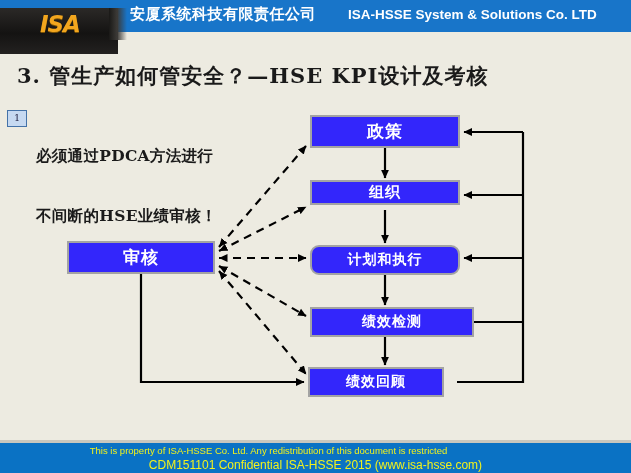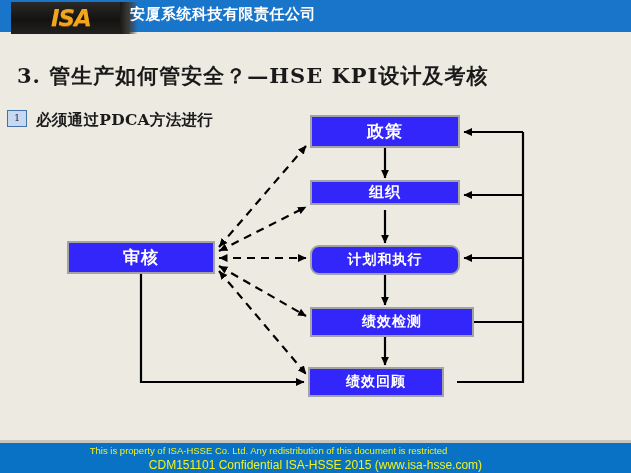--- a/index.html
+++ b/index.html
@@ -18,25 +18,24 @@
 
   
   #header {
     position: absolute;
     left: 0; top: 0;
     width: 631px; height: 32px;
     background: #1875C9;
   }
   #logo-plate {
     position: absolute;
-    left: 0; top: 2px;
-    width: 118px; height: 32px;
+    left: 0; top: 8px;
+    width: 118px; height: 46px;
     background: #211f1d;
     background: linear-gradient(180deg,#2b2927 0%,#141312 55%,#232120 100%);
-    margin-left: 11px;
   }
   #logo-plate::after {
     content: "";
     position: absolute;
     right: -9px; top: 0;
     width: 18px; height: 32px;
     background: linear-gradient(90deg,#1a1917 0%,#3c3a37 45%,rgba(24,117,201,0) 100%);
   }
   #logo-text {
     position: absolute;
@@ -95,21 +94,21 @@
     position: absolute;
     left: 36px; top: 108px;
     width: 250px;
     font-family: "DejaVu Serif", "Liberation Serif", serif;
     font-size: 15.5px;
     font-weight: bold;
     color: #1a1a1a;
     line-height: 24px;
     letter-spacing: 0.3px;
   }
-  #bullet-text div { white-space: nowrap; }
+  #bullet-text div { white-space: nowrap; margin-top: 36px; }
 
   
   .fbox {
     position: absolute;
     background: #3326FB;
     border: 2px solid #a3a3a3;
     color: #ffffff;
     font-family: "DejaVu Sans", "Liberation Sans", sans-serif;
     font-weight: bold;
     display: flex;
@@ -165,27 +164,29 @@
 </head>
 <body>
 
 <div id="slide">
 
   <div id="header">
     <div id="logo-plate">
       <div id="logo-text">ISA</div>
     </div>
     <div id="header-title-cn">安厦系统科技有限责任公司</div>
+    <div id="header-title-en">ISA-HSSE  System &amp; Solutions Co. LTD</div>
   </div>
 
   <div id="slide-title">3. 管生产如何管安全？—HSE KPI设计及考核</div>
 
   <div id="bullet-badge">1</div>
   <div id="bullet-text">
     <div>必须通过PDCA方法进行</div>
+    <div>不间断的HSE业绩审核！</div>
   </div>
 
   <svg id="wires" viewBox="0 0 631 473" width="631" height="473">
     <defs>
       <marker id="ah" markerWidth="9" markerHeight="9" refX="8" refY="4.5" orient="auto" markerUnits="userSpaceOnUse">
         <path d="M0,0.6 L8.5,4.5 L0,8.4 z" fill="#000000"></path>
       </marker>
       <marker id="ahStart" markerWidth="9" markerHeight="9" refX="0.5" refY="4.5" orient="auto" markerUnits="userSpaceOnUse">
         <path d="M9,0.6 L0.5,4.5 L9,8.4 z" fill="#000000"></path>
       </marker>

